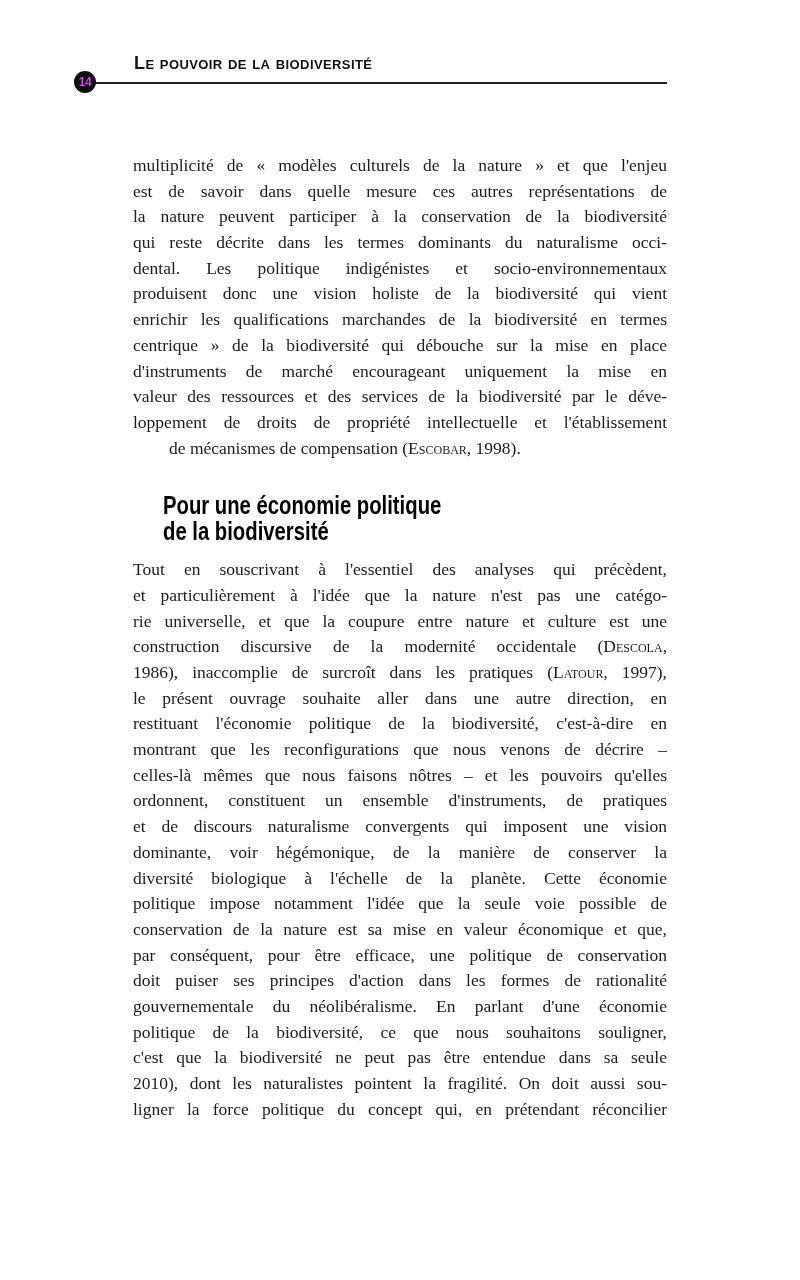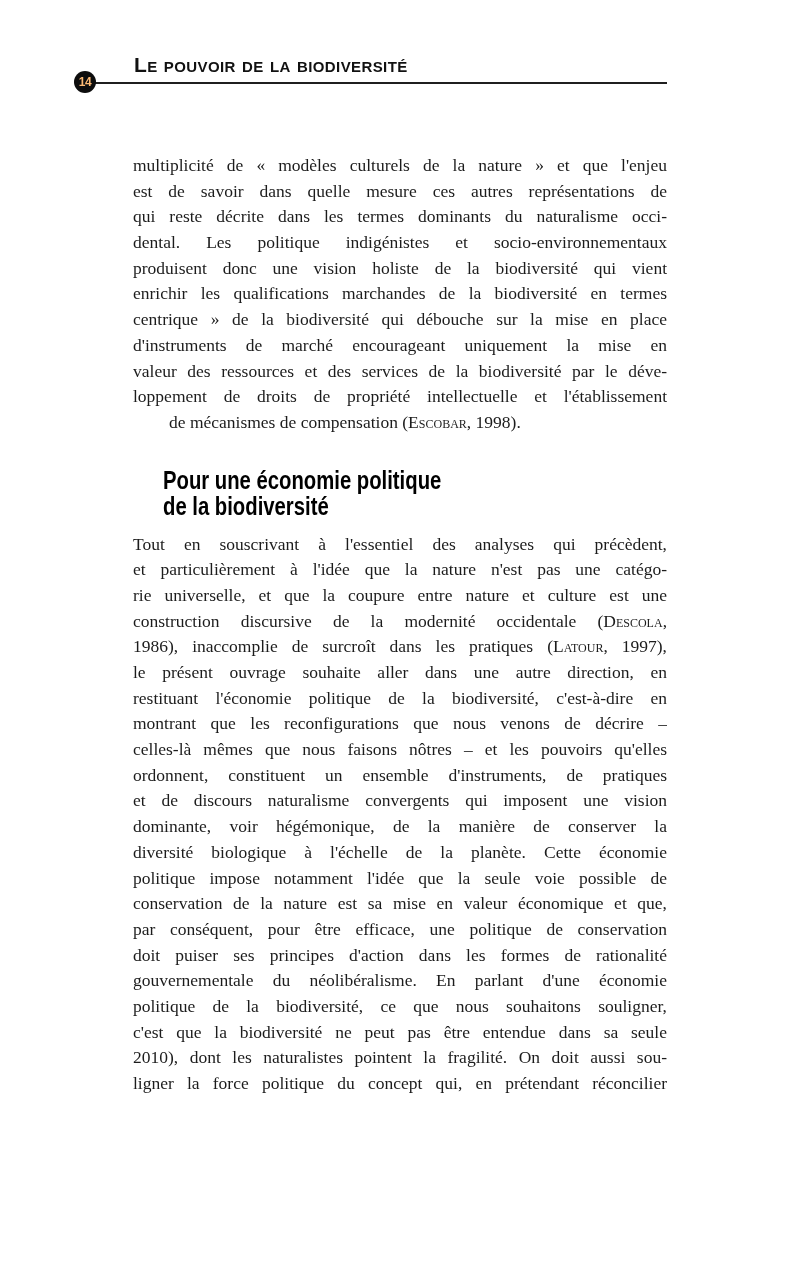--- a/index.html
+++ b/index.html
@@ -15,37 +15,37 @@
     overflow: hidden;
   }
   .page-number-badge {
     position: absolute;
     left: 74px;
     top: 71px;
     width: 22px;
     height: 22px;
     border-radius: 50%;
     background: #0d0d0d;
-    color: #fdba74;
+    color: #d946ef;
     display: flex;
     align-items: center;
     justify-content: center;
     font-family: "Liberation Sans", sans-serif;
     font-weight: 700;
     font-size: 12px;
     letter-spacing: -0.5px;
     z-index: 2;
   }
   .running-title {
     position: absolute;
     left: 134px;
     top: 53px;
     font-family: "Liberation Sans", sans-serif;
     font-weight: 700;
-    font-size: 21px;
+    font-size: 18px;
     font-variant: small-caps;
     letter-spacing: 0.4px;
     color: #111111;
   }
   .header-rule {
     position: absolute;
     left: 85px;
     top: 82px;
     width: 582px;
     height: 2px;
@@ -99,20 +99,21 @@
 <div class="page">
   <div class="page-number-badge">
     <span>14</span>
   </div>
   <div class="running-title">Le pouvoir de la biodiversité</div>
   <div class="header-rule"></div>
   <main class="page-body">
       <div class="para">
         <div class="tline">multiplicité de « modèles culturels de la nature » et que l'enjeu</div>
         <div class="tline">est de savoir dans quelle mesure ces autres représentations de</div>
+        <div class="tline">la nature peuvent participer à la conservation de la biodiversité</div>
         <div class="tline">qui reste décrite dans les termes dominants du naturalisme occi-</div>
         <div class="tline">dental. Les politique indigénistes et socio-environnementaux</div>
         <div class="tline">produisent donc une vision holiste de la biodiversité qui vient</div>
         <div class="tline">enrichir les qualifications marchandes de la biodiversité en termes</div>
         <div class="tline">centrique » de la biodiversité qui débouche sur la mise en place</div>
         <div class="tline">d'instruments de marché encourageant uniquement la mise en</div>
         <div class="tline">valeur des ressources et des services de la biodiversité par le déve-</div>
         <div class="tline">loppement de droits de propriété intellectuelle et l'établissement</div>
         <div class="tline flush">de mécanismes de compensation (<span class="sc-name">Escobar</span>, 1998).</div>
       </div>

